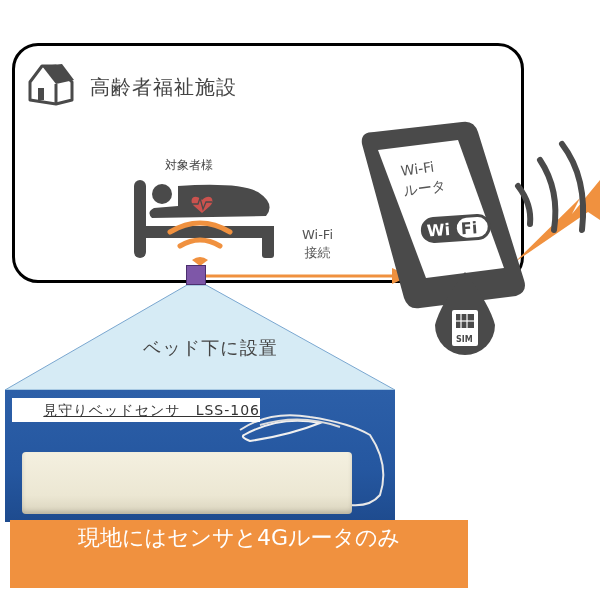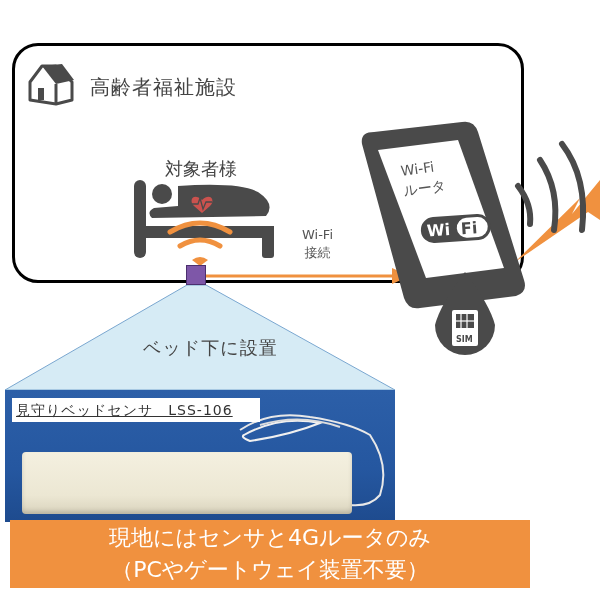--- a/index.html
+++ b/index.html
@@ -8,41 +8,41 @@
       background: #ffffff;
       font-family: "DejaVu Sans", "Liberation Sans", sans-serif;
       color: #404040;
     }
     .abs { position: absolute; }
     .facility-box {
       left: 12px; top: 43px; width: 512px; height: 240px;
       border: 3px solid #000; border-radius: 26px; box-sizing: border-box;
     }
     .facility-label { left: 82px; top: 74px; font-size: 20px; color: #444; letter-spacing: 1px; margin-left: 8px; }
-    .subject-label { left: 165px; top: 157px; font-size: 18px; color: #444; }
+    .subject-label { left: 165px; top: 157px; font-size: 12px; color: #444; }
     .wifi-conn-label { left: 302px; top: 226px; font-size: 13px; color: #555; text-align: center; line-height: 18px; }
     .router-label { left: 402px; top: 158px; font-size: 14px; color: #555; line-height: 20px; transform: rotate(-8deg); }
     .install-label { left: 120px; top: 336px; font-size: 18px; color: #444; letter-spacing: 1px; margin-left: 23px; }
     .photo {
       left: 5px; top: 390px; width: 390px; height: 132px;
       background: linear-gradient(180deg, #2c5fa8 0%, #2557a0 60%, #1e4b8e 100%);
     }
     .photo-caption {
       left: 12px; top: 398px; width: 248px; height: 24px; background: #ffffff;
-      font-size: 14px; color: #333; line-height: 24px; padding-left: 4px; box-sizing: border-box;
-      text-decoration: underline; letter-spacing: 1px;
+      font-size: 14px; color: #333; line-height: 24px; padding-left: 24px; box-sizing: border-box;
+      text-decoration: underline; letter-spacing: 1px; text-align: right;
     }
     .sensor-body {
       left: 22px; top: 452px; width: 330px; height: 62px;
       background: linear-gradient(180deg, #f4f0e0 0%, #ece7d3 70%, #d9d3bd 100%);
       border-radius: 4px;
       box-shadow: inset 0 -3px 4px rgba(0,0,0,0.15);
     }
     .banner {
-      left: 10px; top: 520px; width: 520px; height: 68px; background: #f0913f;
+      left: 10px; top: 520px; width: 458px; height: 68px; background: #f0913f;
       color: #ffffff; text-align: center; font-size: 22px; line-height: 32px; padding-top: 2px; box-sizing: border-box;
     }
   </style>
 </head>
 <body>
 
 <svg class="abs" style="left:0;top:0" width="600" height="600">
   <polygon points="187,285 206,285 395,390 5,390" fill="#d6ebf5" stroke="#7aa7d0" stroke-width="1"></polygon>
 </svg>
 
@@ -129,14 +129,13 @@
 <svg class="abs" style="left:230px;top:405px" width="160" height="110" viewBox="0 0 160 110">
   <path d="M10,25 Q40,5 80,12 Q120,18 140,30 Q160,60 150,90 Q140,102 120,100" fill="none" stroke="#e8e8e8" stroke-width="2"></path>
   <path d="M14,30 Q50,10 90,18 Q60,30 20,36 Q10,32 14,30 Z" fill="none" stroke="#f0f0f0" stroke-width="2"></path>
   <path d="M30,20 Q70,8 110,22" fill="none" stroke="#dddddd" stroke-width="2"></path>
 </svg>
 <div class="abs sensor-body"></div>
 <div class="abs photo-caption">見守りベッドセンサ　LSS-106</div>
 
 <div class="abs banner">
   <div>現地にはセンサと4Gルータのみ</div>
-  <div>（PCやゲートウェイ装置不要）</div>
 </div>
 
 </body></html>

